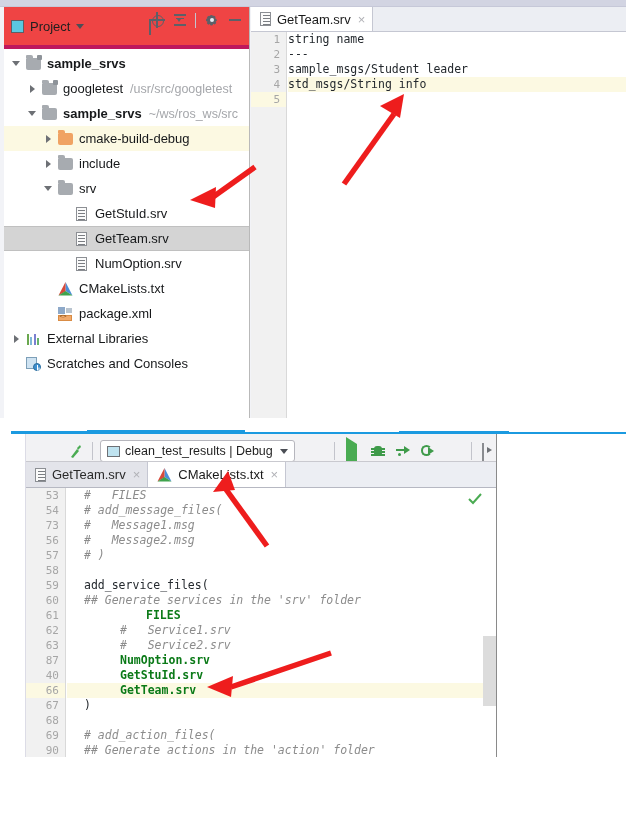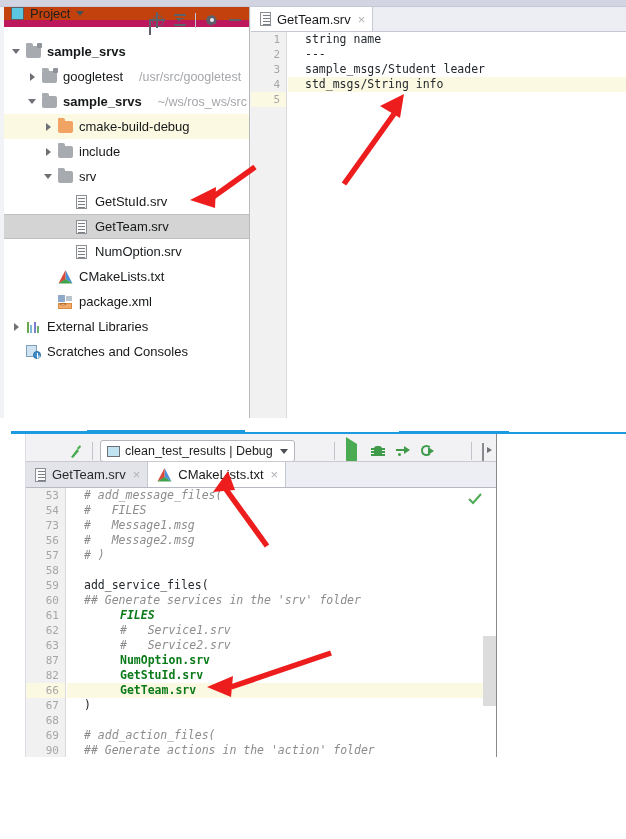--- a/index.html
+++ b/index.html
@@ -30,23 +30,23 @@
   
   #project-panel {
     position: absolute;
     left: 4px; top: 7px;
     width: 246px; height: 411px;
     background: #ffffff;
     border-right: 1px solid #b9b9b9;
   }
   #project-header {
     position: relative;
-    height: 20px;
-    background: #c2410c;
-    border-bottom: 7px solid #be185d;
+    height: 42px;
+    background: #ef4444;
+    border-bottom: 4px solid #be185d;
     display: flex;
     align-items: center;
     padding-left: 7px;
   }
   .proj-win-icon {
     width: 13px; height: 13px;
     border: 1.6px solid #5c5f66;
     background: #5bc8e0;
     margin-right: 6px;
     flex: none;
@@ -121,21 +121,21 @@
     width:4px; height:4px; border-radius:50%; background:#e9eaf2;
   }
   
   .ic-minus { width: 12px; height: 2px; background: #5d6068; }
 
   
   #tree {
     position: relative;
     font-size: 13px;
     color: #16181a;
-    padding-top: 12px;
+    padding-top: 2px;
   }
   .tree-row {
     position: relative;
     height: 25px;
     display: flex;
     align-items: center;
     white-space: nowrap;
     padding-right: 4px;
   }
   .tree-row.selected {
@@ -213,21 +213,21 @@
     border-radius:50%; background:#3f8fd0; border:1px solid #2c6e9e;
   }
   .ic-scratch .clk::after {
     content:""; position:absolute; left:3px; top:1.5px;
     width:1px; height:3px; background:#fff;
     box-shadow: 0 2.5px 0 0 #fff, 1.5px 2.5px 0 0 #fff;
   }
   .lbl { margin-left: 5px; }
   .lbl.bold { font-weight: bold; }
   .path {
-    margin-left: 16px; color: #a5a7ab; font-size: 12.5px;
+    margin-left: 7px; color: #a5a7ab; font-size: 12.5px;
   }
 
   
   #top-editor {
     position: absolute;
     left: 251px; top: 7px;
     width: 375px; height: 411px;
     background: #ffffff;
   }
   .tabbar {
@@ -273,21 +273,21 @@
   }
   .gutter .ln.hl { background: #fcf9e2; }
   .code-lines {
     position: absolute; left: 37px; top: 0; right: 0;
     font-family: "DejaVu Sans Mono", monospace;
     font-size: 11.5px;
     color: #24292e;
   }
   .code-lines .cl {
     height: 15px; line-height: 15px;
-    white-space: pre; padding-left: 17px;
+    white-space: pre; 
   }
   .code-lines .cl.hl { background: #fcf9e2; }
 
   
   #blue-sep {
     position: absolute;
     left: 0; top: 418px; width: 626px; height: 30px;
     background: #ffffff;
   }
   #blue-sep .seg {
@@ -740,37 +740,37 @@
           <div class="ln">73</div>
           <div class="ln">56</div>
           <div class="ln">57</div>
           <div class="ln">58</div>
           <div class="ln">59</div>
           <div class="ln">60</div>
           <div class="ln">61</div>
           <div class="ln">62</div>
           <div class="ln">63</div>
           <div class="ln">87</div>
-          <div class="ln">82</div>
+          <div class="ln">40</div>
           <div class="ln hl">66</div>
           <div class="ln">67</div>
           <div class="ln">68</div>
           <div class="ln">69</div>
           <div class="ln">90</div>
         </div>
       <div class="code-lines" id="bot-lines">
+          <div class="cl" style="padding-left: 17px;"><span class="tok-comment">#&nbsp;&nbsp;&nbsp;FILES</span></div>
           <div class="cl" style="padding-left: 17px;"><span class="tok-comment">#&nbsp;add_message_files(</span></div>
-          <div class="cl" style="padding-left: 17px;"><span class="tok-comment">#&nbsp;&nbsp;&nbsp;FILES</span></div>
-          <div class="cl" style=""><span class="tok-comment">#&nbsp;&nbsp;&nbsp;Message1.msg</span></div>
+          <div class="cl" style="padding-left: 17px;"><span class="tok-comment">#&nbsp;&nbsp;&nbsp;Message1.msg</span></div>
           <div class="cl" style="padding-left: 17px;"><span class="tok-comment">#&nbsp;&nbsp;&nbsp;Message2.msg</span></div>
           <div class="cl" style="padding-left: 17px;"><span class="tok-comment">#&nbsp;)</span></div>
           <div class="cl" style="padding-left: 17px;">&nbsp;</div>
           <div class="cl" style="padding-left: 17px;"><span class="tok-plain">add_service_files(</span></div>
           <div class="cl" style="padding-left: 17px;"><span class="tok-comment">##&nbsp;Generate&nbsp;services&nbsp;in&nbsp;the&nbsp;'srv'&nbsp;folder</span></div>
-          <div class="cl" style="padding-left: 53px; font-style: italic;"><span class="tok-kw">FILES</span></div>
+          <div class="cl" style="padding-left: 79px;"><span class="tok-kw">FILES</span></div>
           <div class="cl" style="padding-left: 53px;"><span class="tok-comment">#&nbsp;&nbsp;&nbsp;Service1.srv</span></div>
           <div class="cl" style="padding-left: 53px;"><span class="tok-comment">#&nbsp;&nbsp;&nbsp;Service2.srv</span></div>
           <div class="cl" style="padding-left: 53px;"><span class="tok-kw">NumOption.srv</span></div>
           <div class="cl" style="padding-left: 53px;"><span class="tok-kw">GetStuId.srv</span></div>
           <div class="cl hl" style="padding-left: 53px;"><span class="tok-kw">GetTeam.srv</span></div>
           <div class="cl" style="padding-left: 17px;"><span class="tok-plain">)</span></div>
           <div class="cl" style="padding-left: 17px;">&nbsp;</div>
           <div class="cl" style="padding-left: 17px;"><span class="tok-comment">#&nbsp;add_action_files(</span></div>
           <div class="cl" style="padding-left: 17px;"><span class="tok-comment">##&nbsp;Generate&nbsp;actions&nbsp;in&nbsp;the&nbsp;'action'&nbsp;folder</span></div>
         </div>

